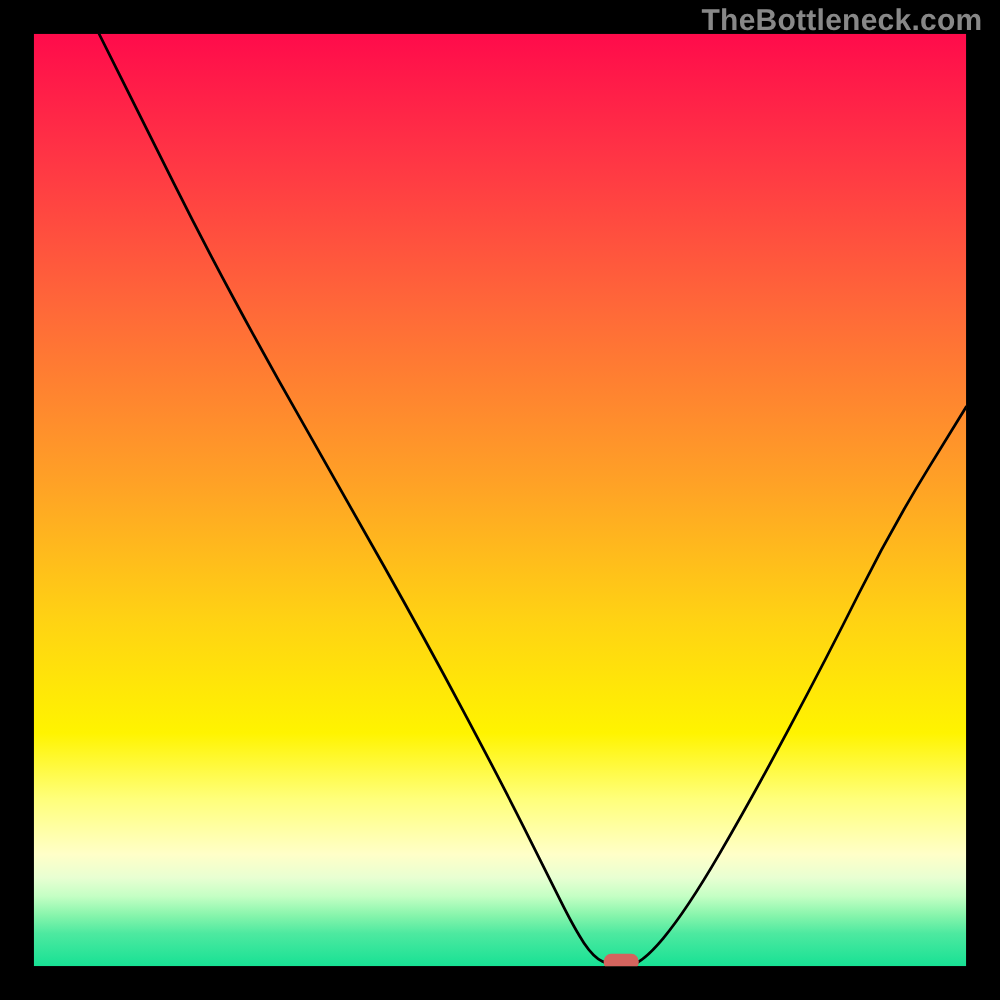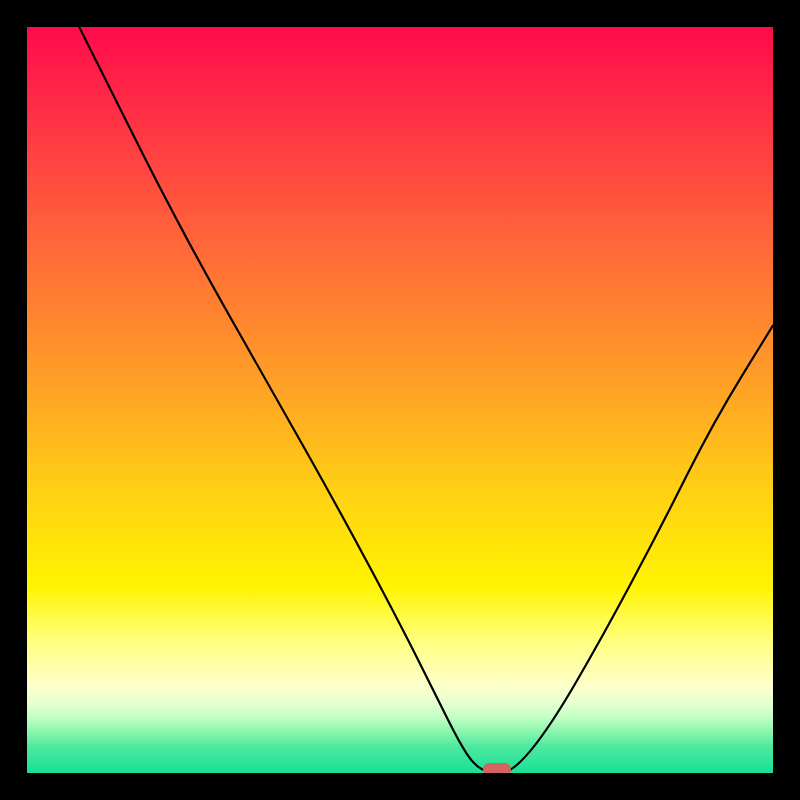--- a/index.html
+++ b/index.html
@@ -45,20 +45,21 @@
   }
   .marker {
     fill: #d4645e;
   }
 </style>
 </head>
 <body>
 
 <div class="frame">
 
+  <div class="watermark">TheBottleneck.com</div>
 
   <svg class="plot" viewBox="0 0 746 746">
     <defs>
       <linearGradient id="bg-grad" x1="0" y1="0" x2="0" y2="1">
           <stop offset="0%" stop-color="#ff0b4b"></stop>
           <stop offset="13%" stop-color="#ff3445"></stop>
           <stop offset="30%" stop-color="#ff6a38"></stop>
           <stop offset="48%" stop-color="#ffa126"></stop>
           <stop offset="63%" stop-color="#ffd313"></stop>
           <stop offset="75%" stop-color="#fff400"></stop>

